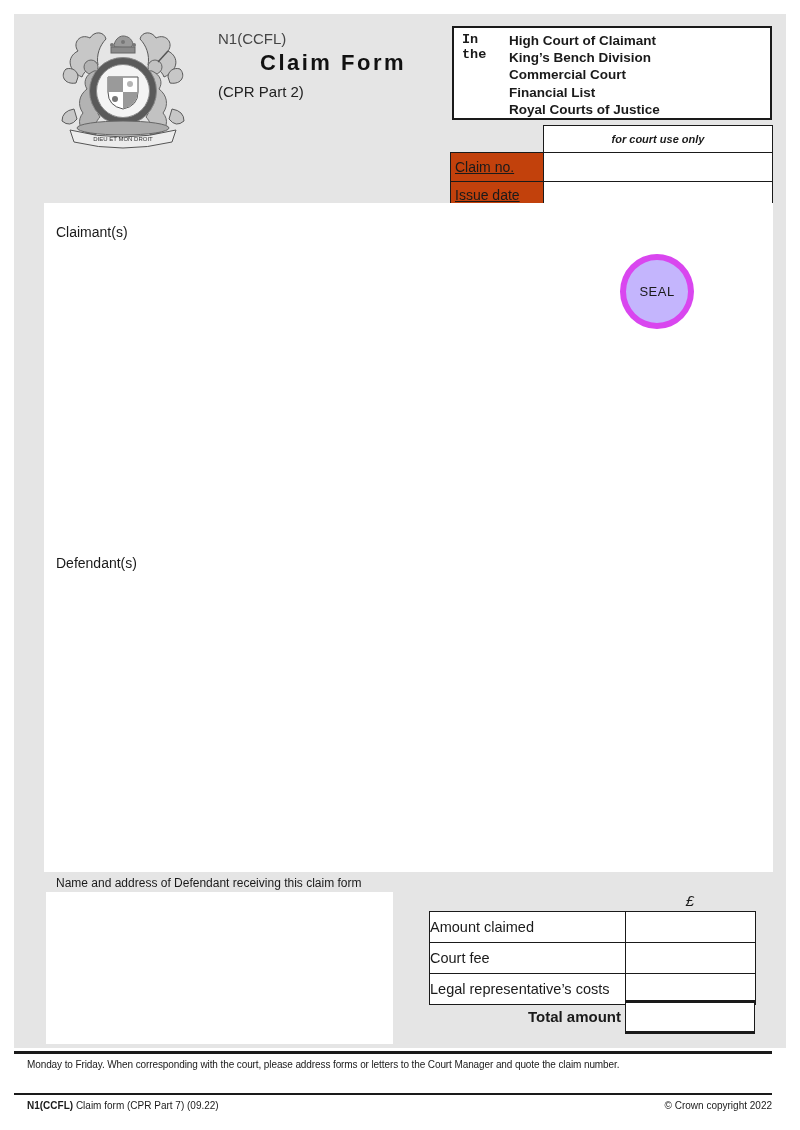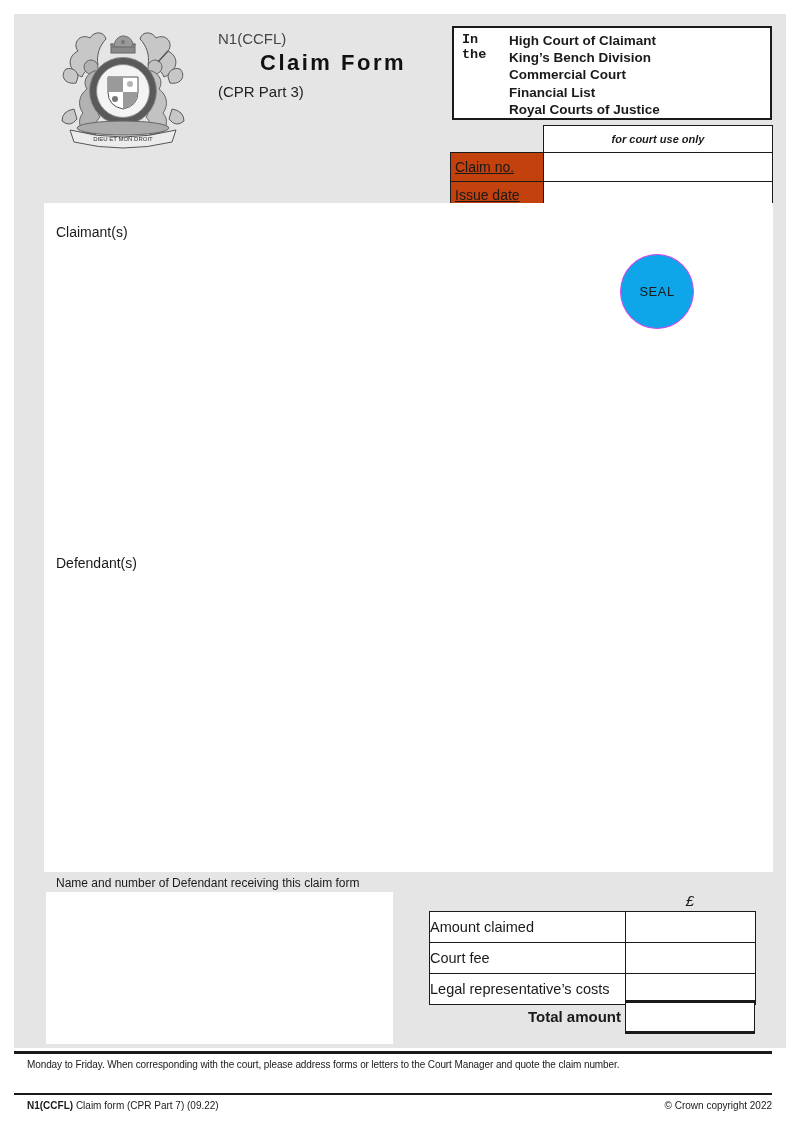--- a/index.html
+++ b/index.html
@@ -32,21 +32,21 @@
   .cu-value  { border:1.5px solid #1a1a1a; background:#fff; }
   .row-claim { height:29px; }
   .row-issue { height:26px; }
 
   
   .main-box { position:absolute; left:44px; top:203px; width:729px; height:669px; background:#fff; }
   .claimant-label  { position:absolute; left:56px; top:224px; font-size:14px; }
   .defendant-label { position:absolute; left:56px; top:555px; font-size:14px; }
   .seal {
     position:absolute; left:620px; top:254px; width:74px; height:75px; box-sizing:border-box;
-    border:1px solid #d946ef; border-radius:50%; background:#0ea5e9;
+    border:6px solid #d946ef; border-radius:50%; background:#c4b5fd;
     display:flex; align-items:center; justify-content:center; font-size:13px; letter-spacing:0.5px; color:#1a1a1a;
   }
   .fill-field { position:absolute; background:transparent; }
   .claimant-field  { left:56px; top:246px; width:550px; height:295px; }
   .defendant-field { left:56px; top:580px; width:700px; height:285px; }
 
   
   .addr-label { position:absolute; left:56px; top:876px; font-size:12px; }
   .addr-box   { position:absolute; left:46px; top:892px; width:347px; height:152px; background:#fff; }
   .pound      { position:absolute; left:625px; top:892px; width:130px; text-align:center; font-size:15px; font-style:italic; }
@@ -119,21 +119,21 @@
 
     <ellipse cx="75" cy="103" rx="46" ry="7" fill="#ababab" stroke="#666"></ellipse>
     <g>
       <path d="M22,105 Q75,119 128,105 L124,117 Q75,129 26,117 Z" fill="#ececec" stroke="#555" stroke-width="1"></path>
       <text x="75" y="116" font-size="6" text-anchor="middle" fill="#333">DIEU ET MON DROIT</text>
     </g>
   </svg>
 
   <div class="form-code">N1(CCFL)</div>
   <div class="form-title">Claim Form</div>
-  <div class="form-subtitle">(CPR Part 3)</div>
+  <div class="form-subtitle">(CPR Part 2)</div>
 
   <div class="court-box">
     <div class="prefix">In the</div>
     <div class="lines">
       <div>High Court of Claimant</div>
       <div>King’s Bench Division</div>
       <div>Commercial Court</div>
       <div>Financial List</div>
       <div>Royal Courts of Justice</div>
     </div>
@@ -160,21 +160,21 @@
   </tbody>
     </table>
 
   <div class="main-box"></div>
   <div class="claimant-label">Claimant(s)</div>
   <div class="fill-field claimant-field"></div>
   <div class="seal">SEAL</div>
   <div class="defendant-label">Defendant(s)</div>
   <div class="fill-field defendant-field"></div>
 
-  <div class="addr-label">Name and number of Defendant receiving this claim form</div>
+  <div class="addr-label">Name and address of Defendant receiving this claim form</div>
   <div class="addr-box"></div>
 
   <div class="pound">£</div>
   <table class="amt-table">
     <colgroup>
         <col style="width:196px">
         <col style="width:130px">
       </colgroup>
     <tbody>
         <tr>

